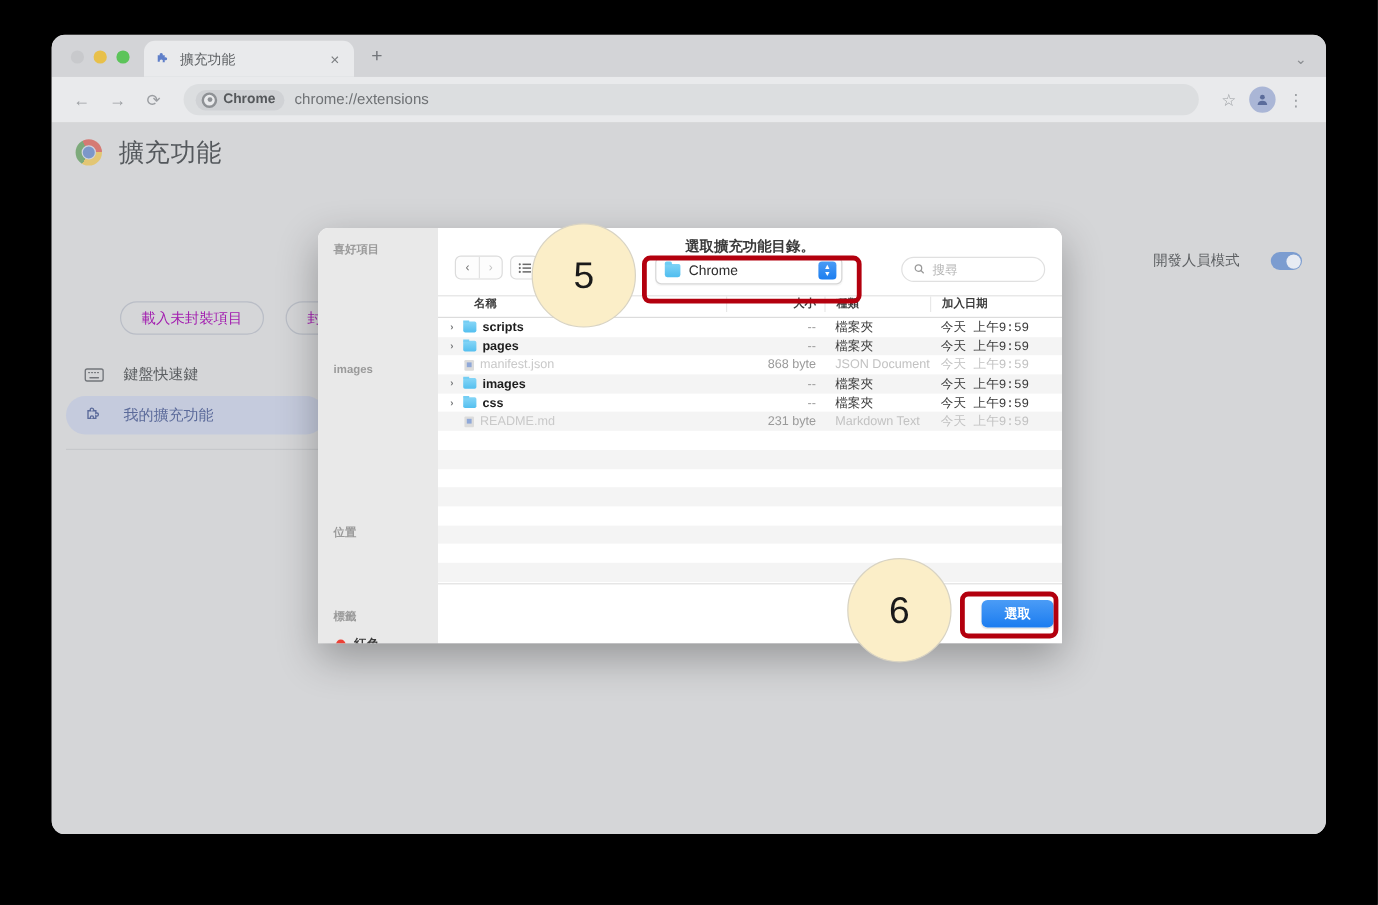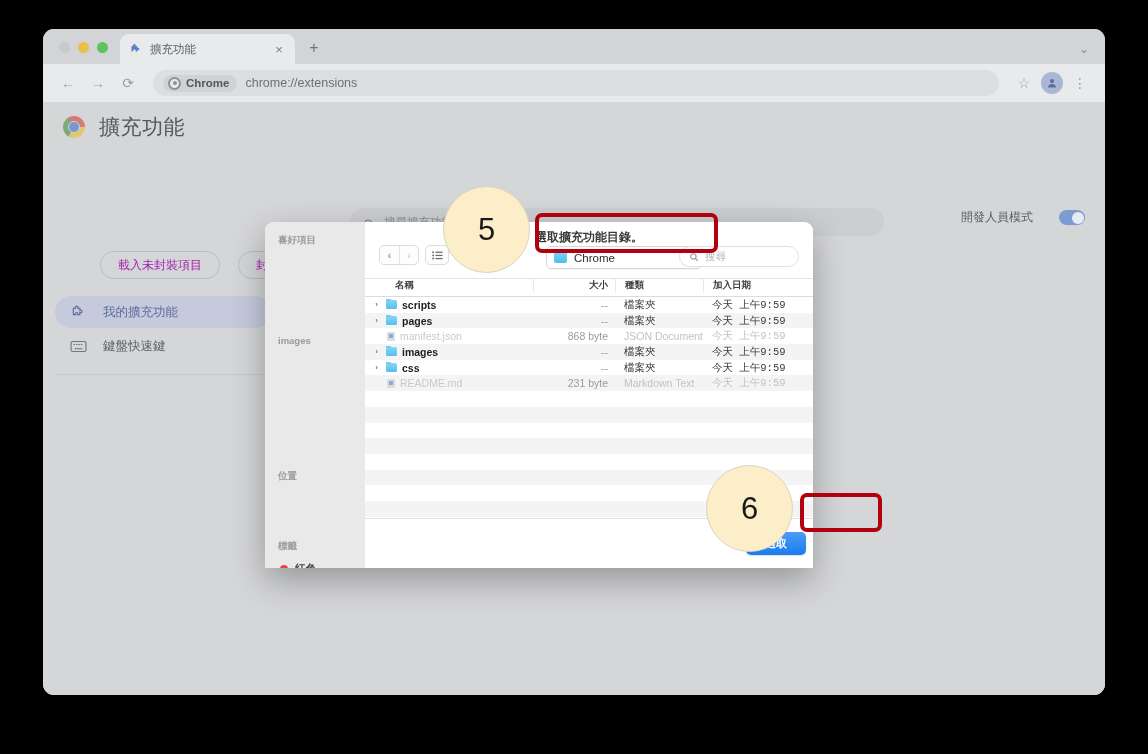--- a/index.html
+++ b/index.html
@@ -207,28 +207,27 @@
     background: linear-gradient(180deg,#cfd1d4 0 48%, #d9b7b0 48% 70%, #b7cfae 70% 100%);
     opacity: .85;
   }
   .promo-text { font-size: 12px; line-height: 19px; color: #606367; max-width: 150px; }
   .promo-text a { color: #5b7ec0; text-decoration: underline; }
 
   
   .file-dialog {
     position: absolute;
     left: 265px; top: 190px;
-    width: 548px; height: 346px;
+    width: 620px; height: 346px;
     background: #ffffff;
     border-radius: 9px 9px 0 0;
     overflow: hidden;
     box-shadow: 0 12px 34px rgba(0,0,0,.30);
     display: flex;
     z-index: 20;
-    margin-top: 32px;
   }
   .fd-sidebar {
     width: 100px; flex: 0 0 auto;
     background: #e9e9e9;
     padding-top: 12px;
     position: relative;
   }
   .fd-sec {
     font-size: 9.5px; color: #9a9a9a;
     padding-left: 13px;
@@ -477,37 +476,37 @@
 
       <div class="ext-actions">
         <div class="pill">載入未封裝項目</div>
         <div class="pill">封裝擴充功能</div>
         <div class="pill">更新</div>
       </div>
 
       <div class="ext-body">
         <div class="ext-sidebar">
 
-          <div class="side-item active">
-            <span class="side-ico">
-              <svg width="16" height="16" viewBox="0 0 24 24" fill="none" stroke="#5b6a9a" stroke-width="1.7">
-                <path d="M10 3.2a2 2 0 0 1 2 2c0 .45-.15.85-.4 1.2h3.2v3.2c.35-.25.75-.4 1.2-.4a2 2 0 0 1 0 4c-.45 0-.85-.15-1.2-.4v3.2h-3.3c.25-.35.4-.75.4-1.2a2 2 0 1 0-4 0c0 .45.15.85.4 1.2H5V6.4h3.2c-.25-.35-.4-.75-.4-1.2a2 2 0 0 1 2.2-2z"></path>
-              </svg>
-            </span>
-            <span class="side-label">我的擴充功能</span>
-          </div>
-
           <div class="side-item">
             <span class="side-ico">
               <svg width="17" height="13" viewBox="0 0 24 18" fill="none" stroke="#72757a" stroke-width="1.6">
                 <rect x="1.5" y="2" width="21" height="14" rx="2.2"></rect>
                 <path d="M5.5 6.2h1M9 6.2h1M12.5 6.2h1M16 6.2h1M7 12.2h10" stroke-linecap="round"></path>
               </svg>
             </span>
             <span class="side-label">鍵盤快速鍵</span>
+          </div>
+
+          <div class="side-item active">
+            <span class="side-ico">
+              <svg width="16" height="16" viewBox="0 0 24 24" fill="none" stroke="#5b6a9a" stroke-width="1.7">
+                <path d="M10 3.2a2 2 0 0 1 2 2c0 .45-.15.85-.4 1.2h3.2v3.2c.35-.25.75-.4 1.2-.4a2 2 0 0 1 0 4c-.45 0-.85-.15-1.2-.4v3.2h-3.3c.25-.35.4-.75.4-1.2a2 2 0 1 0-4 0c0 .45.15.85.4 1.2H5V6.4h3.2c-.25-.35-.4-.75-.4-1.2a2 2 0 0 1 2.2-2z"></path>
+              </svg>
+            </span>
+            <span class="side-label">我的擴充功能</span>
           </div>
 
           <div class="side-sep"></div>
 
 
         </div>
       </div>
     </div>
   </div>
 

